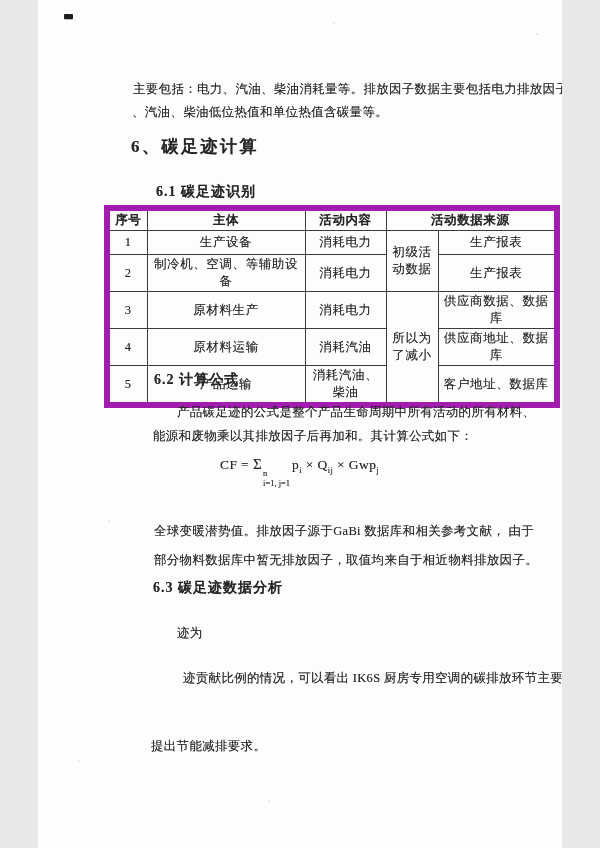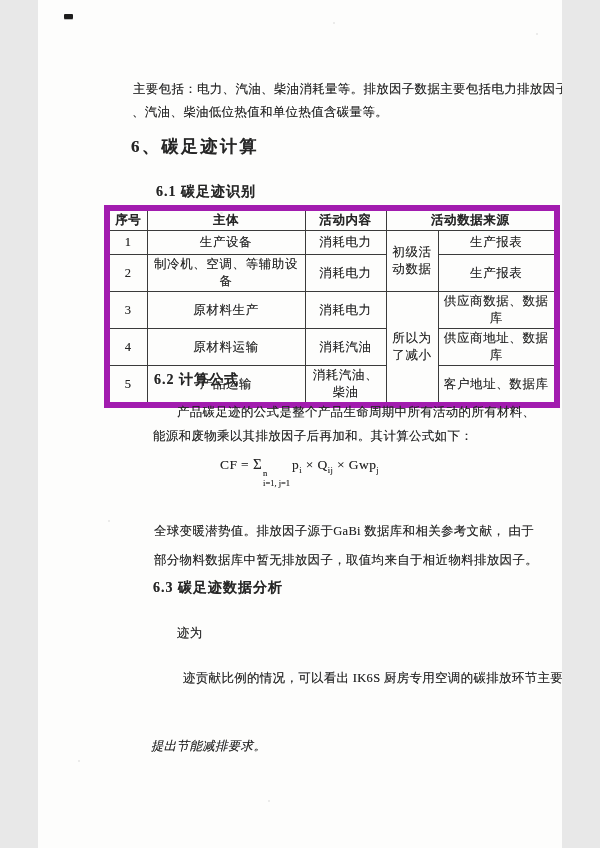--- a/index.html
+++ b/index.html
@@ -141,15 +141,15 @@
         <span>i=1, j=1</span>
       </span><span>p</span><sub>i</sub><span> × </span><span>Q</span><sub>ij</sub><span> × </span><span>Gwp</span><sub>j</sub>
   </div>
 
   <div class="line" style="left:116px;top:524px;">全球变暖潜势值。排放因子源于GaBi 数据库和相关参考文献， 由于</div>
   <div class="line" style="left:116px;top:553px;">部分物料数据库中暂无排放因子，取值均来自于相近物料排放因子。</div>
 
   <div class="line h-sub" style="left:115px;top:580px;">6.3 碳足迹数据分析</div>
   <div class="line" style="left:139px;top:626px;">迹为</div>
   <div class="line" style="left:116px;top:671px;margin-left:29px;">迹贡献比例的情况，可以看出 IK6S 厨房专用空调的碳排放环节主要</div>
-  <div class="line" style="left:113px;top:739px;font-style:italic;">提出节能减排要求。</div>
+  <div class="line" style="left:113px;top:739px;">提出节能减排要求。</div>
 
 </div>
 
 </body></html>

